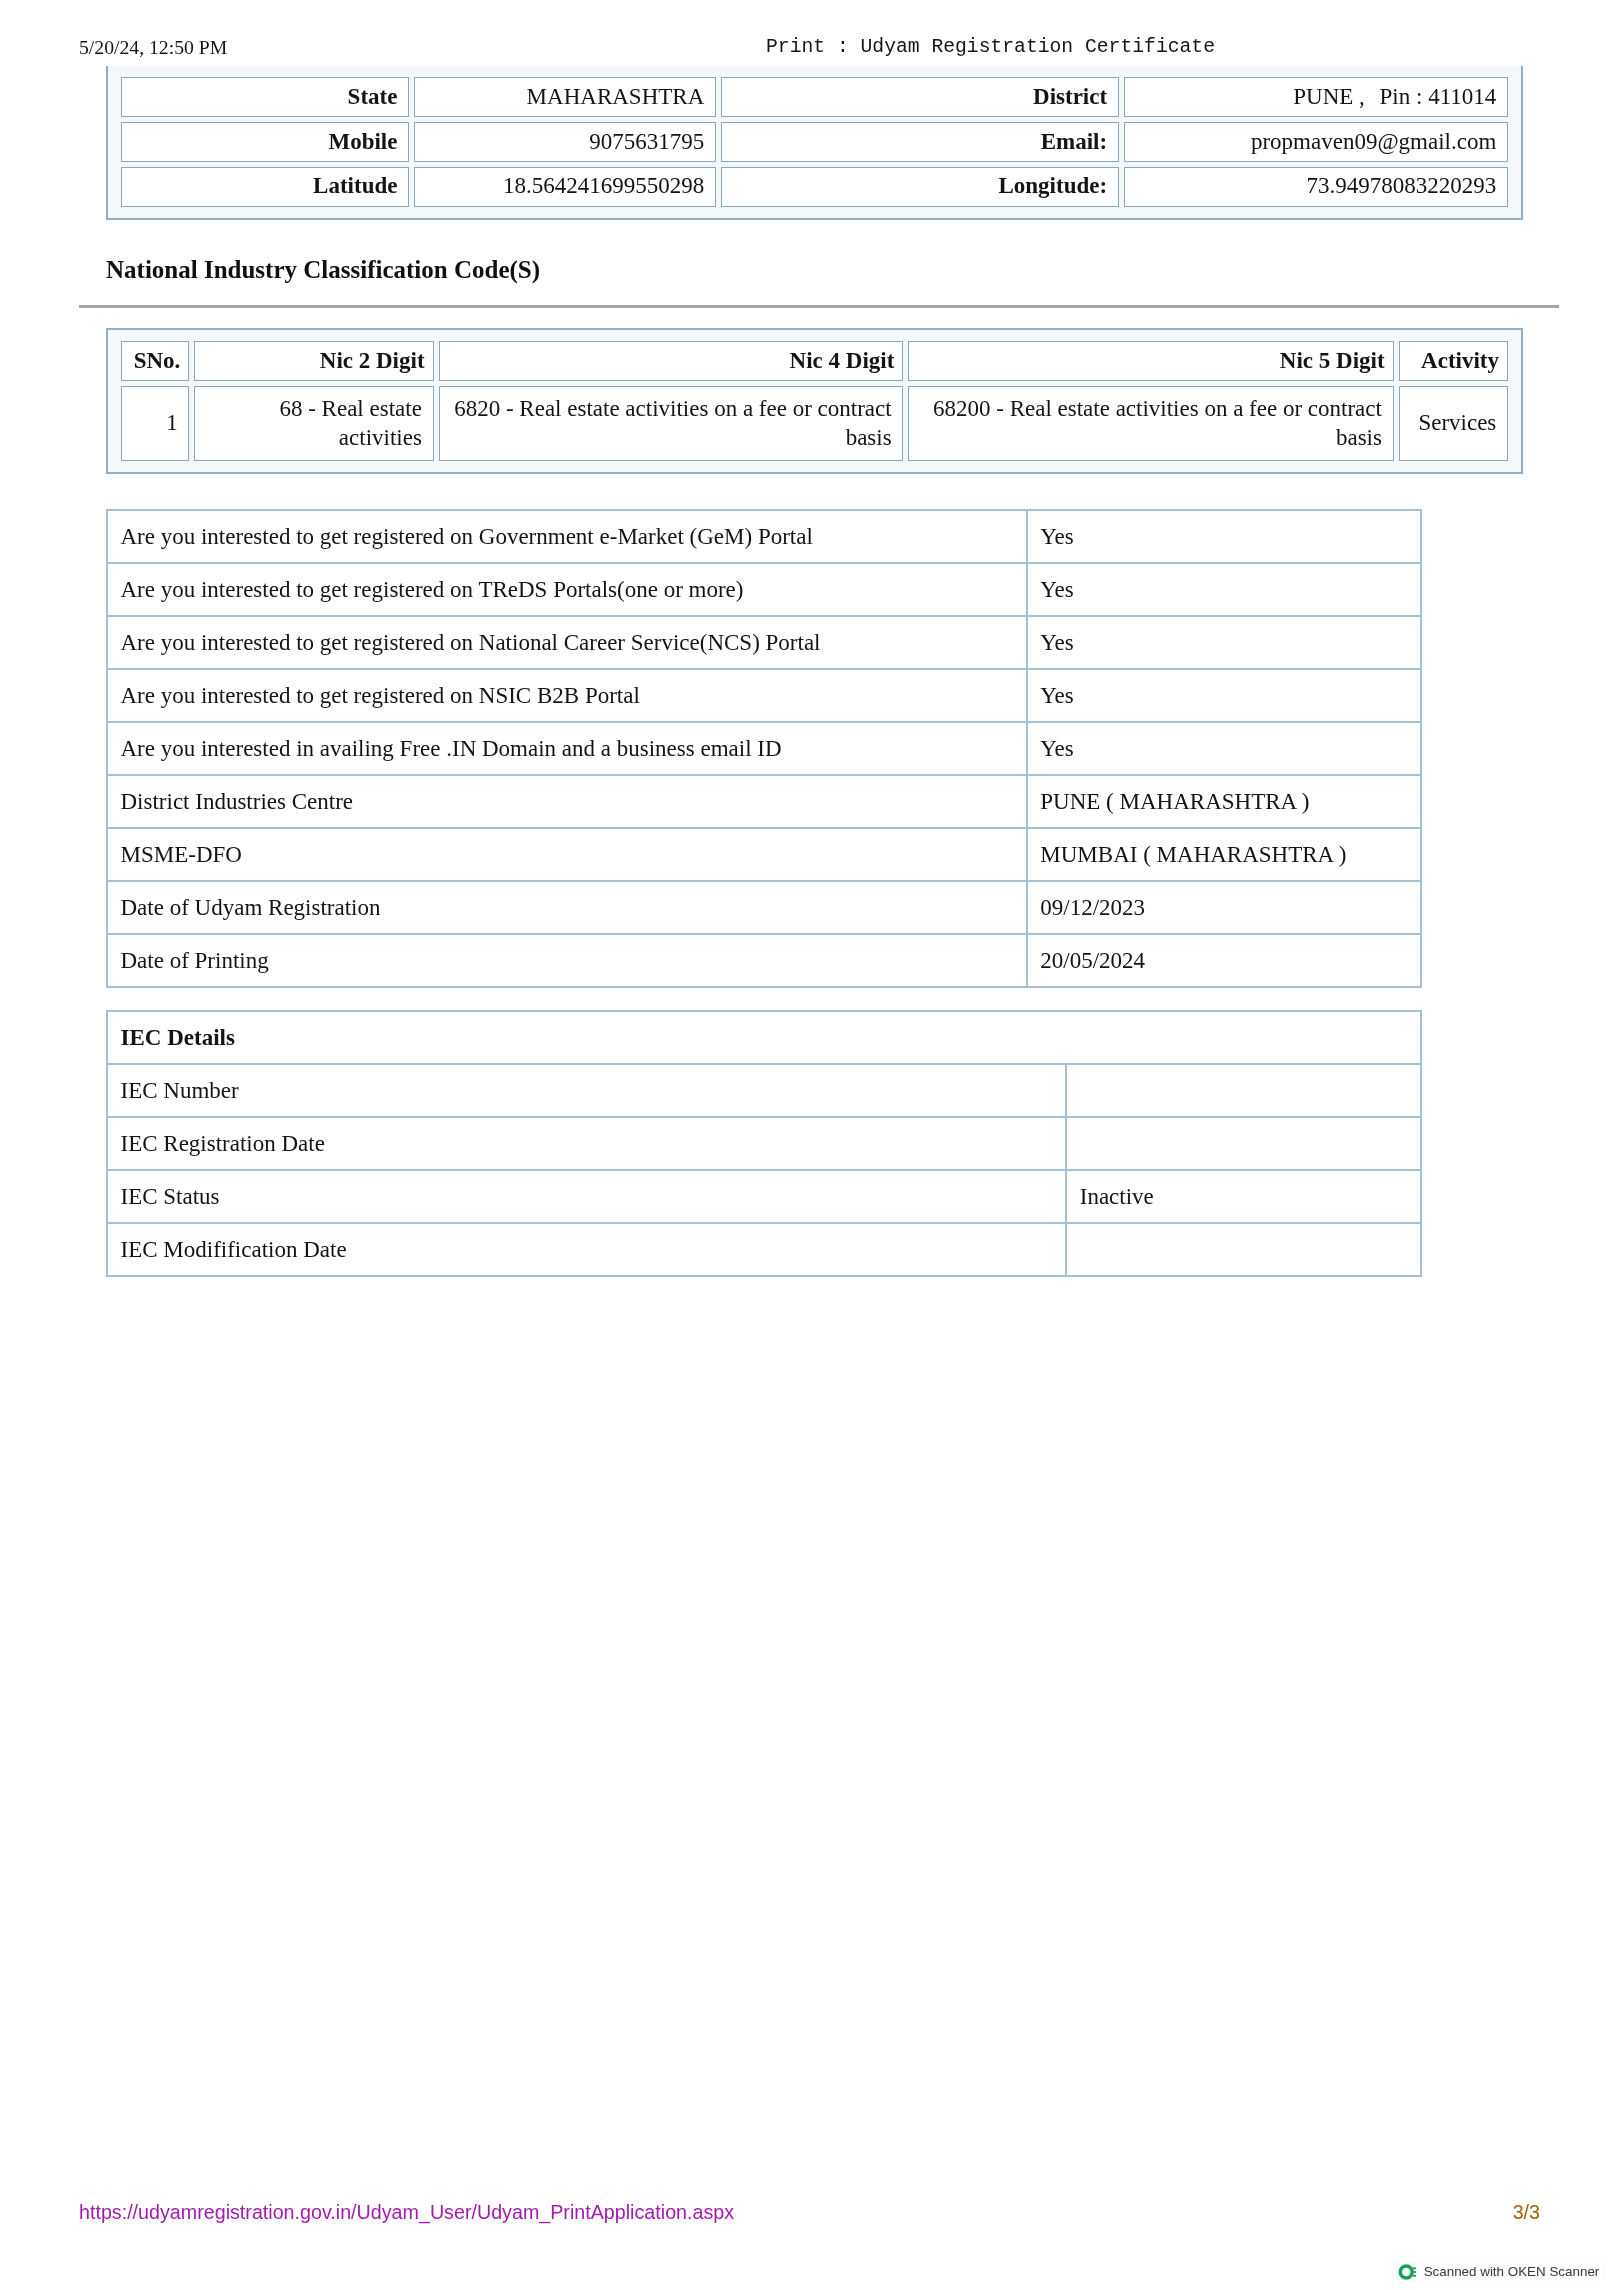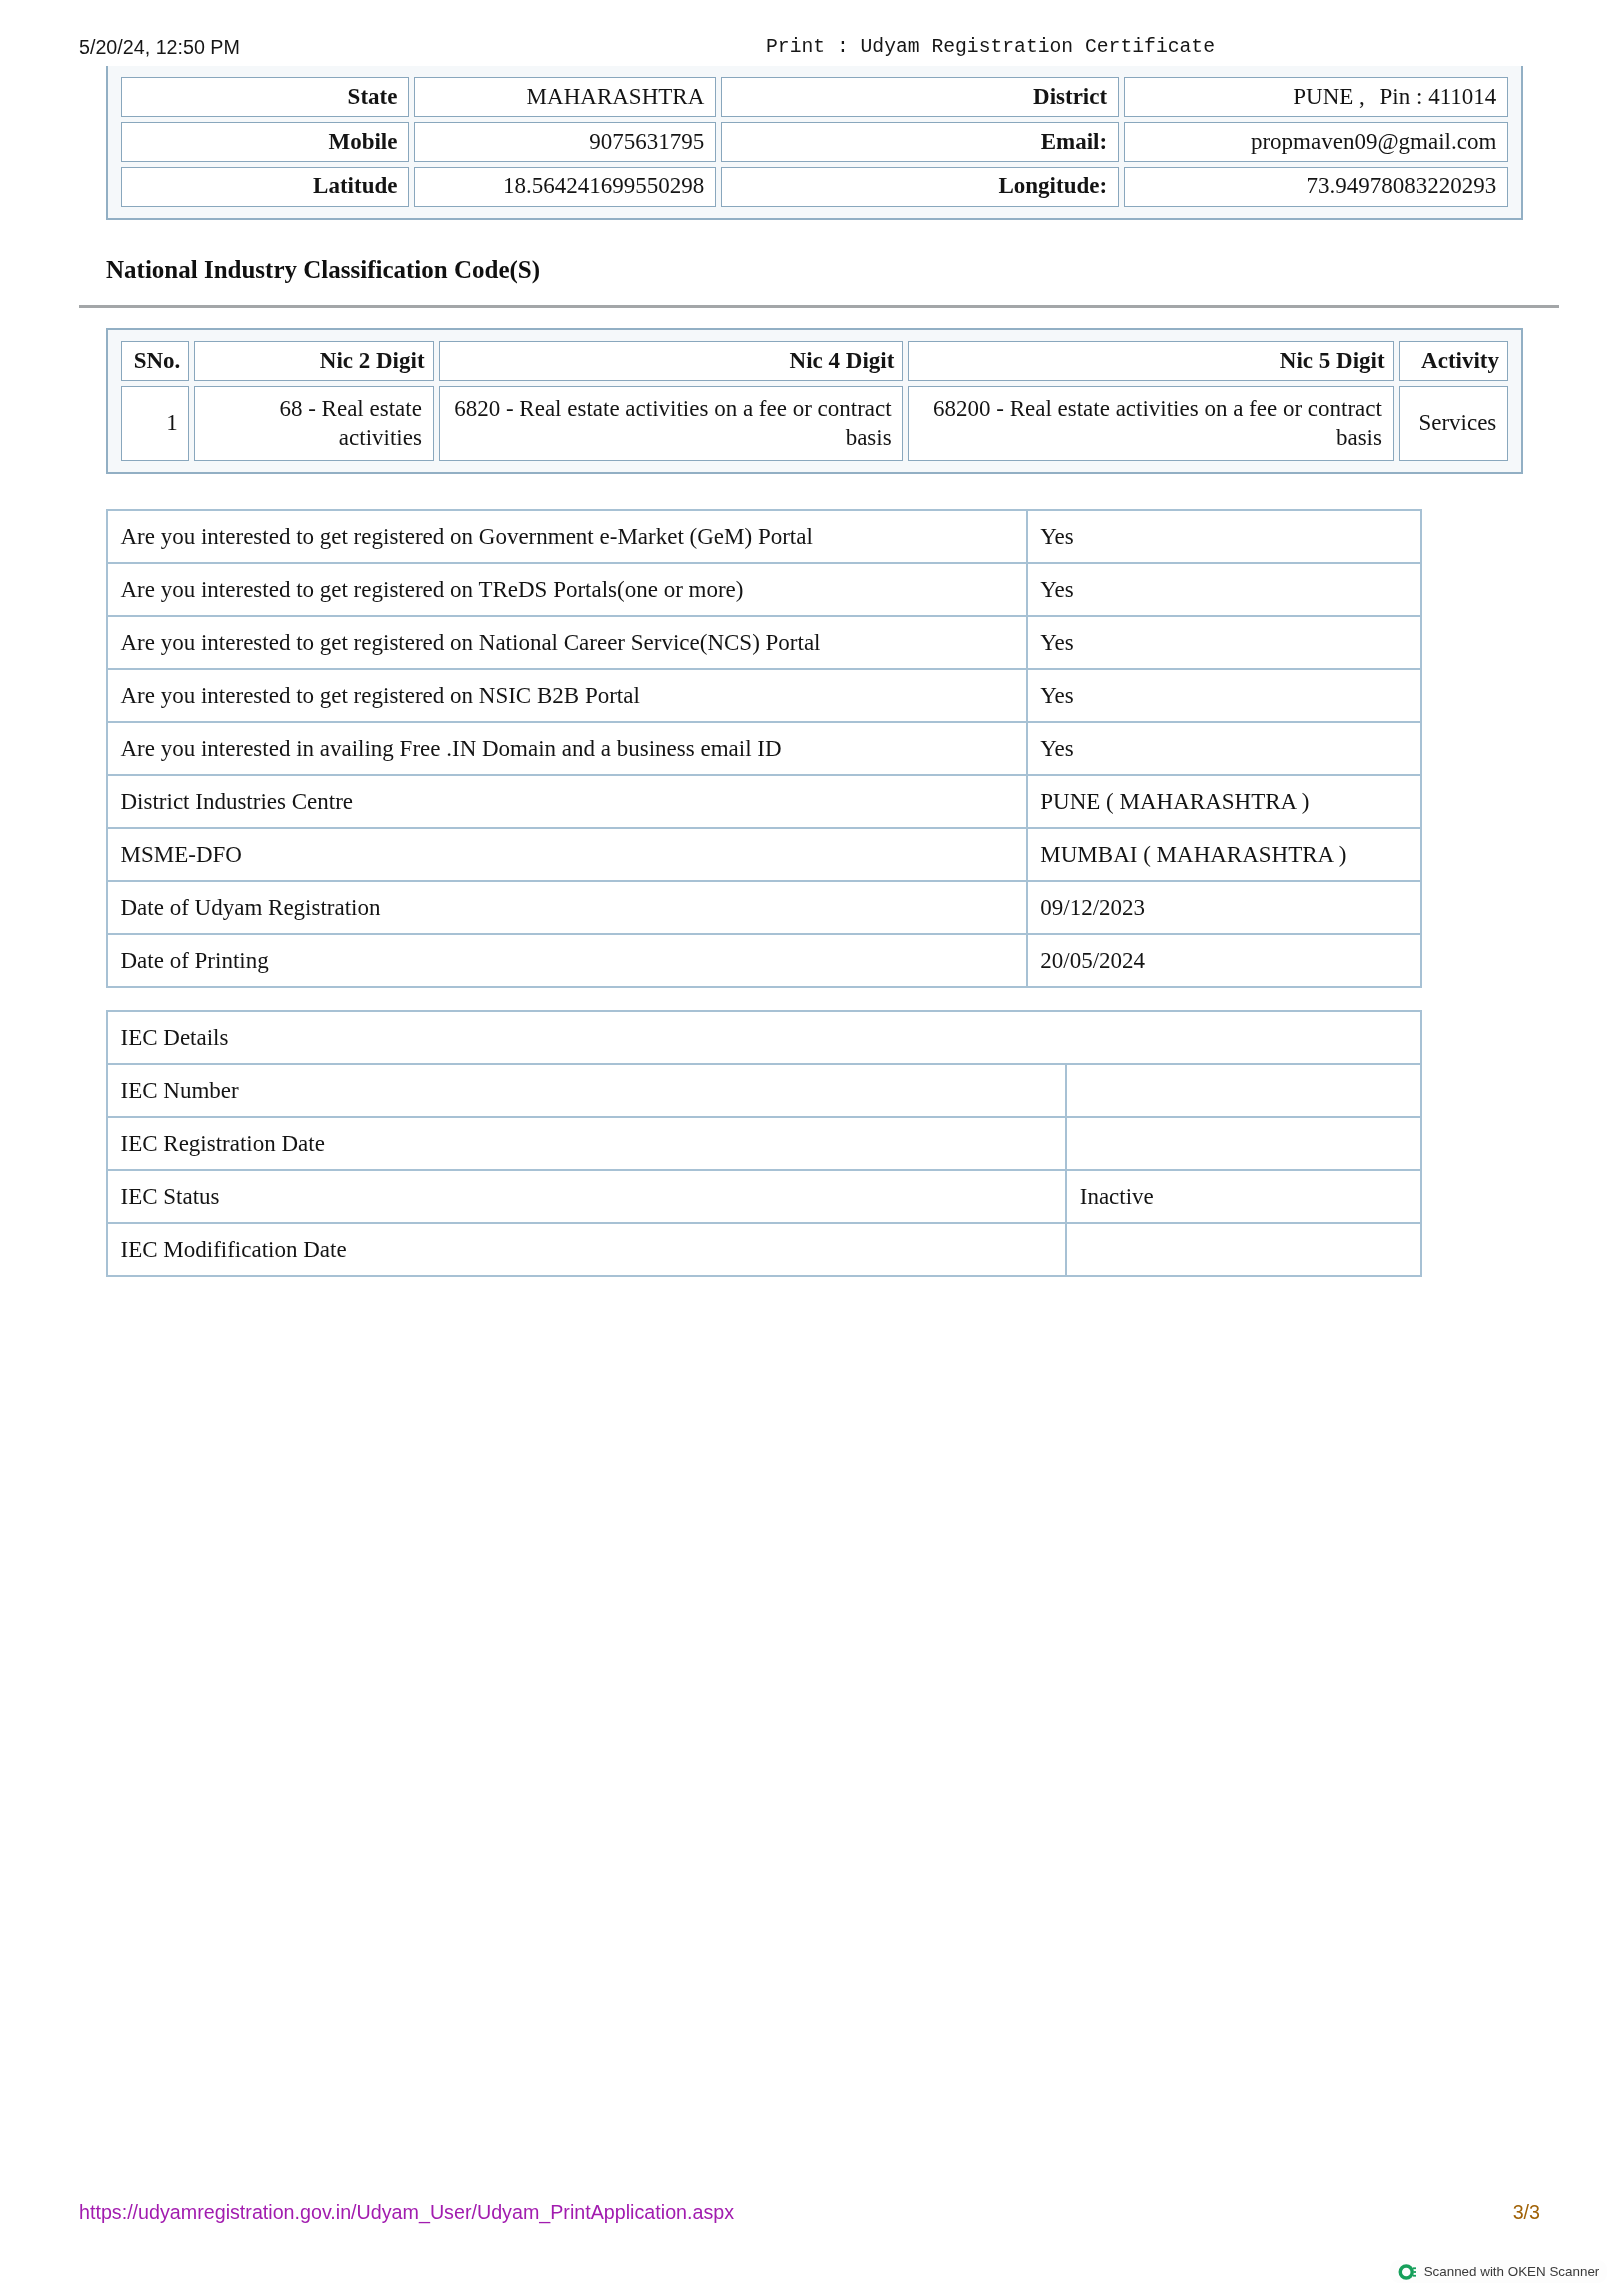--- a/index.html
+++ b/index.html
@@ -5,21 +5,21 @@
   * { margin:0; padding:0; box-sizing:border-box; }
   html,body { background:#ffffff; }
   body {
     width:1619px; height:2291px; position:relative;
     font-family:"Liberation Serif","DejaVu Serif",serif;
     color:#141414; overflow:hidden;
   }
   .sans { font-family:"Liberation Sans","DejaVu Sans",sans-serif; }
 
   
-  .print-datetime { position:absolute; left:79px; top:36px; font-size:19.7px; color:#161616; }
+  .print-datetime { position:absolute; left:79px; top:36px; font-size:19.7px; color:#161616;font-family:Liberation Serif, serif; }
   .print-title    { position:absolute; left:766px; top:36px; font-size:19.7px; color:#161616;font-family:Liberation Mono, monospace; }
   .footer-url     { position:absolute; left:79px;  top:2201px; font-size:19.7px; color:#a21caf; }
   .page-number    { position:absolute; right:79px; top:2201px; font-size:19.7px; color:#a16207; }
 
   
   .box {
     position:absolute; left:106px; width:1417px;
     background:#f5f8fa; border:2.7px solid #92afc4; padding:6.3px 8px;
   }
   .box-top { top:66px; border-top:none; }
@@ -50,21 +50,21 @@
     position:absolute; left:106px; width:1316px;
     border-collapse:collapse; background:#ffffff;
     border:2.7px solid #9cb7cb;
   }
   table.flat-table td {
     border:2.7px solid #a7c1d4; font-size:23px; line-height:1.2;
     padding:5.4px 12.5px; height:53px; vertical-align:middle; color:#141414;
   }
   table.q-table  { top:509px; }
   table.iec-table{ top:1010px; }
-  td.iec-head { font-weight:normal; height:50px; }
+  td.iec-head { font-weight:bold; height:50px; }
 
   
   .scan-badge {
     position:absolute; right:12.5px; top:2260px;
     display:flex; align-items:center; gap:8px;
     font-family:"Liberation Sans","DejaVu Sans",sans-serif;
     font-size:13.4px; font-weight:500; color:#3a3a3a;
     background:#fdfdfd; padding:2.7px 7.2px; border-radius:9px;
   }
   .scan-icon { display:inline-flex; }

